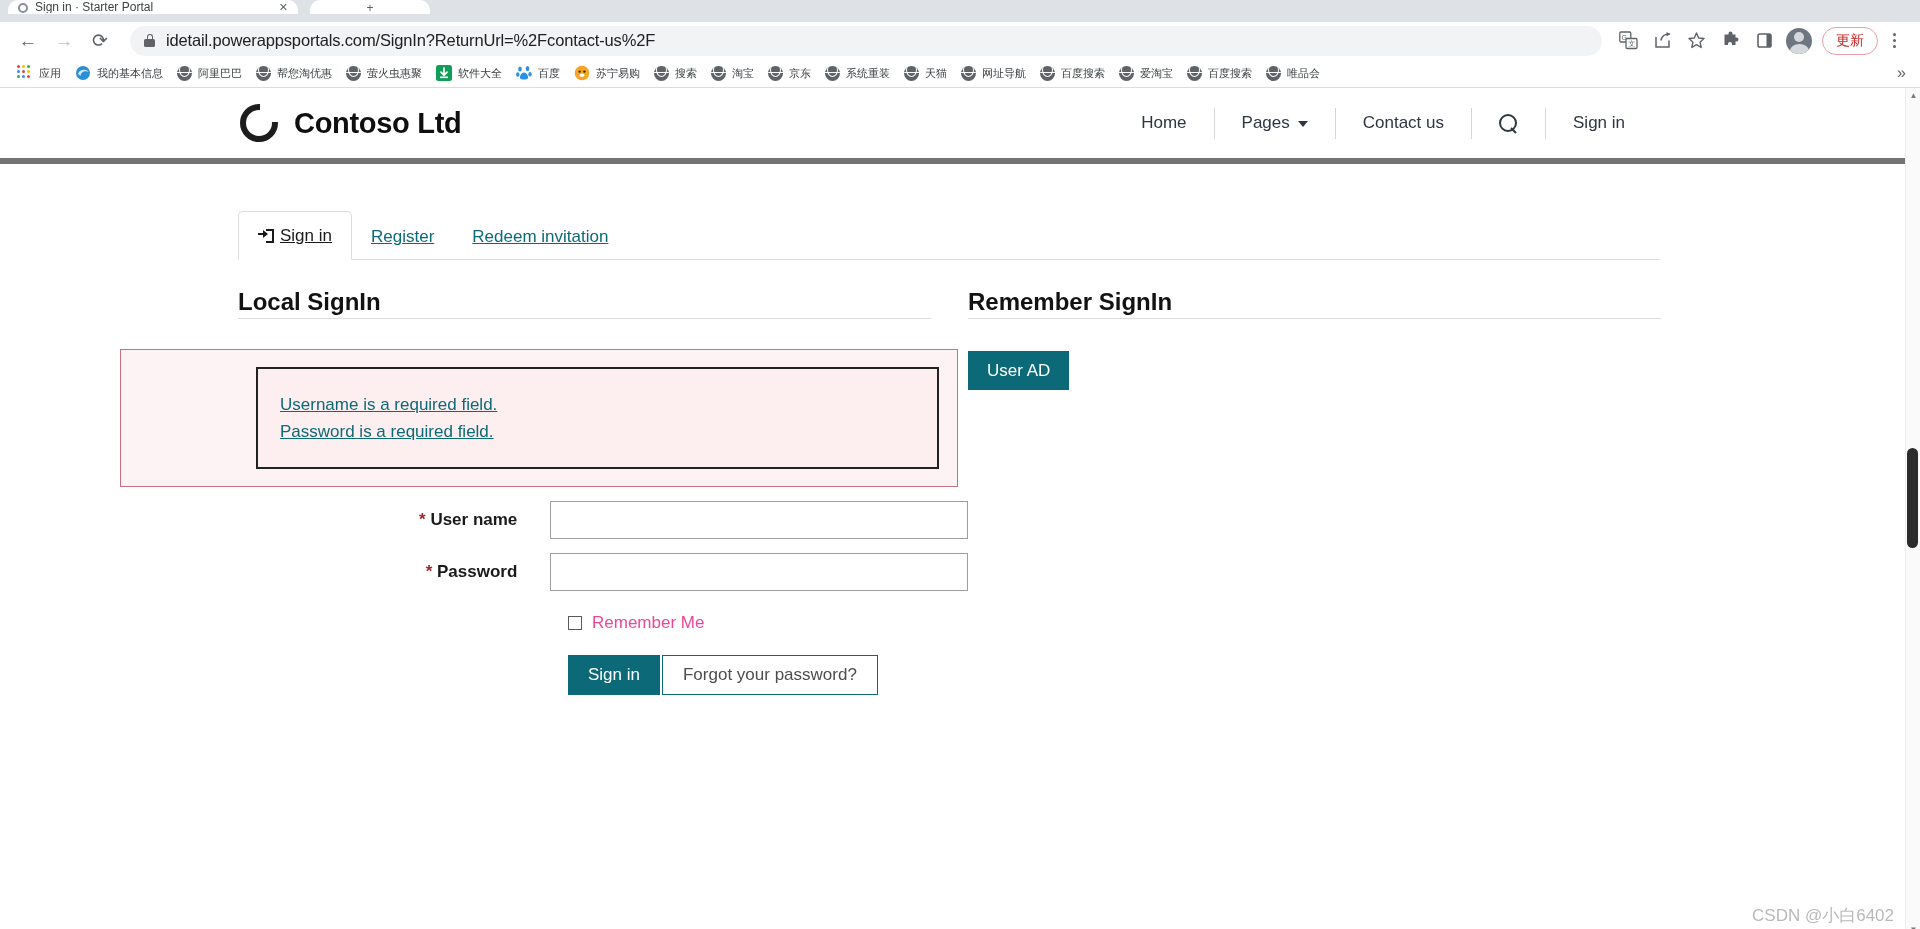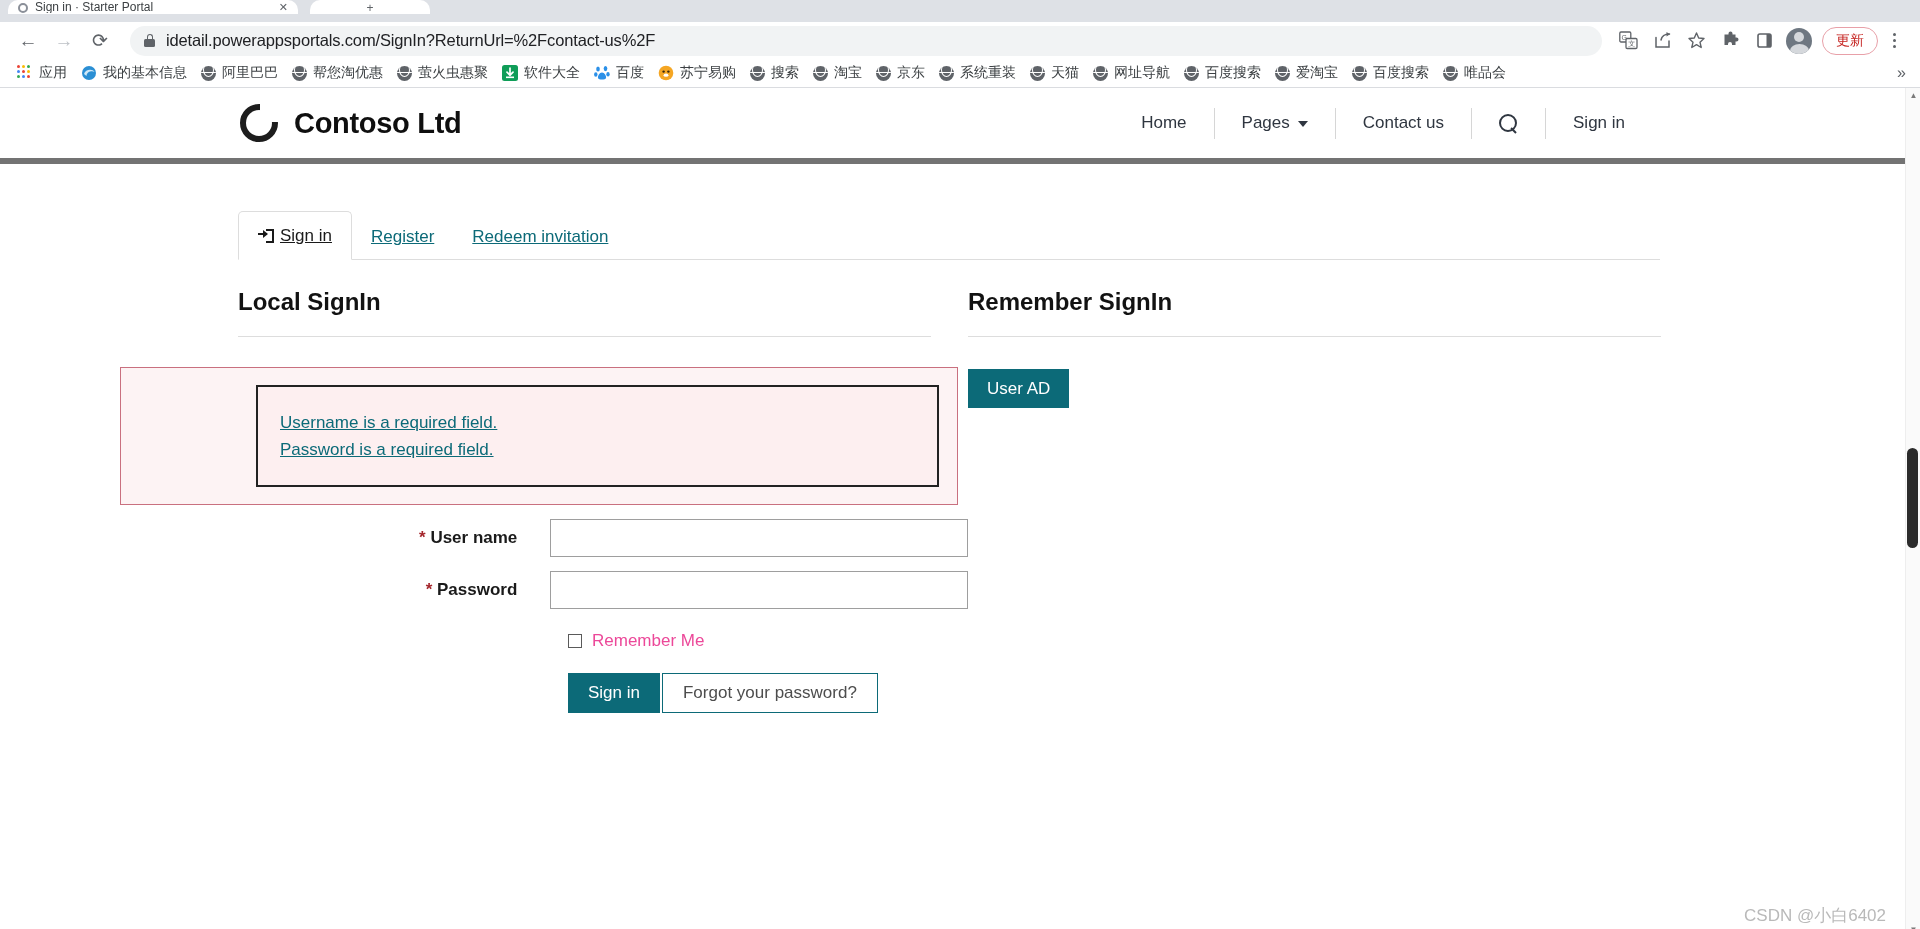--- a/index.html
+++ b/index.html
@@ -97,21 +97,21 @@
   
   .bookmarks {
     height: 29px; background: #fff; display: flex; align-items: center;
     padding: 0 10px; gap: 0px; border-bottom: 1px solid #dadce0;
     overflow: hidden;
   }
   .bm {
     display: flex; align-items: center; gap: 6px; padding: 3px 7px;
     border-radius: 4px; flex: 0 0 auto; white-space: nowrap;
   }
-  .bm-label { font-size: 14px; color: #3c4043; }
+  .bm-label { font-size: 11px; color: #3c4043; }
   .bm-ico { width: 16px; height: 16px; flex: 0 0 auto; position: relative; }
   .apps-grid {
     display: grid; grid-template-columns: repeat(3, 3px);
     grid-template-rows: repeat(3, 3px); gap: 2px;
   }
   .apps-grid i { width: 3px; height: 3px; border-radius: 50%; display:block; }
   .globe {
     width: 15px; height: 15px; border-radius: 50%; background: #5f6368;
     position: relative; overflow: hidden;
   }
@@ -218,21 +218,21 @@
     position:absolute; right:0; top:0; width:8px; height:14px;
     border:2.2px solid #1a1a1a; border-left:none;
   }
 
   .cols { display: flex; margin-top: 28px; }
   .col-local { width: 730px; }
   .col-external { width: 700px; }
 
   .col-title {
     font-size: 24px; font-weight: bold; color: #121212;
-    padding-bottom: 20px; border-bottom: 1px solid #dddddd;
+    padding-bottom: 2px; border-bottom: 1px solid #dddddd;
   }
   .col-local .col-title { width: 693px; }
   .col-external .col-title { width: 693px; }
 
   .validation-outer {
     margin-top: 30px; width: 838px; border: 1px solid #c9707f;
     background: #fdf3f4; padding: 17px;
     margin-left: -118px;
   }
   .validation-inner {
@@ -272,21 +272,21 @@
     border: 1px solid #0c6a78; margin-left: 2px;
   }
 
   .btn-azure {
     margin-top: 32px; height: 39px; padding: 0 19px; background: #0c6a78;
     color: #fff; font-size: 17px; display: inline-flex; align-items: center;
     border: none;
   }
 
   .watermark {
-    position: absolute; right: 34px; bottom: 10px;
+    position: absolute; right: 26px; bottom: 10px;
     font-size: 17px; color: #b9b9b9;
   }
 </style>
 </head>
 <body>
 
 <div class="browser">
 
   <div class="tabstrip">
     <div class="tab-active">

